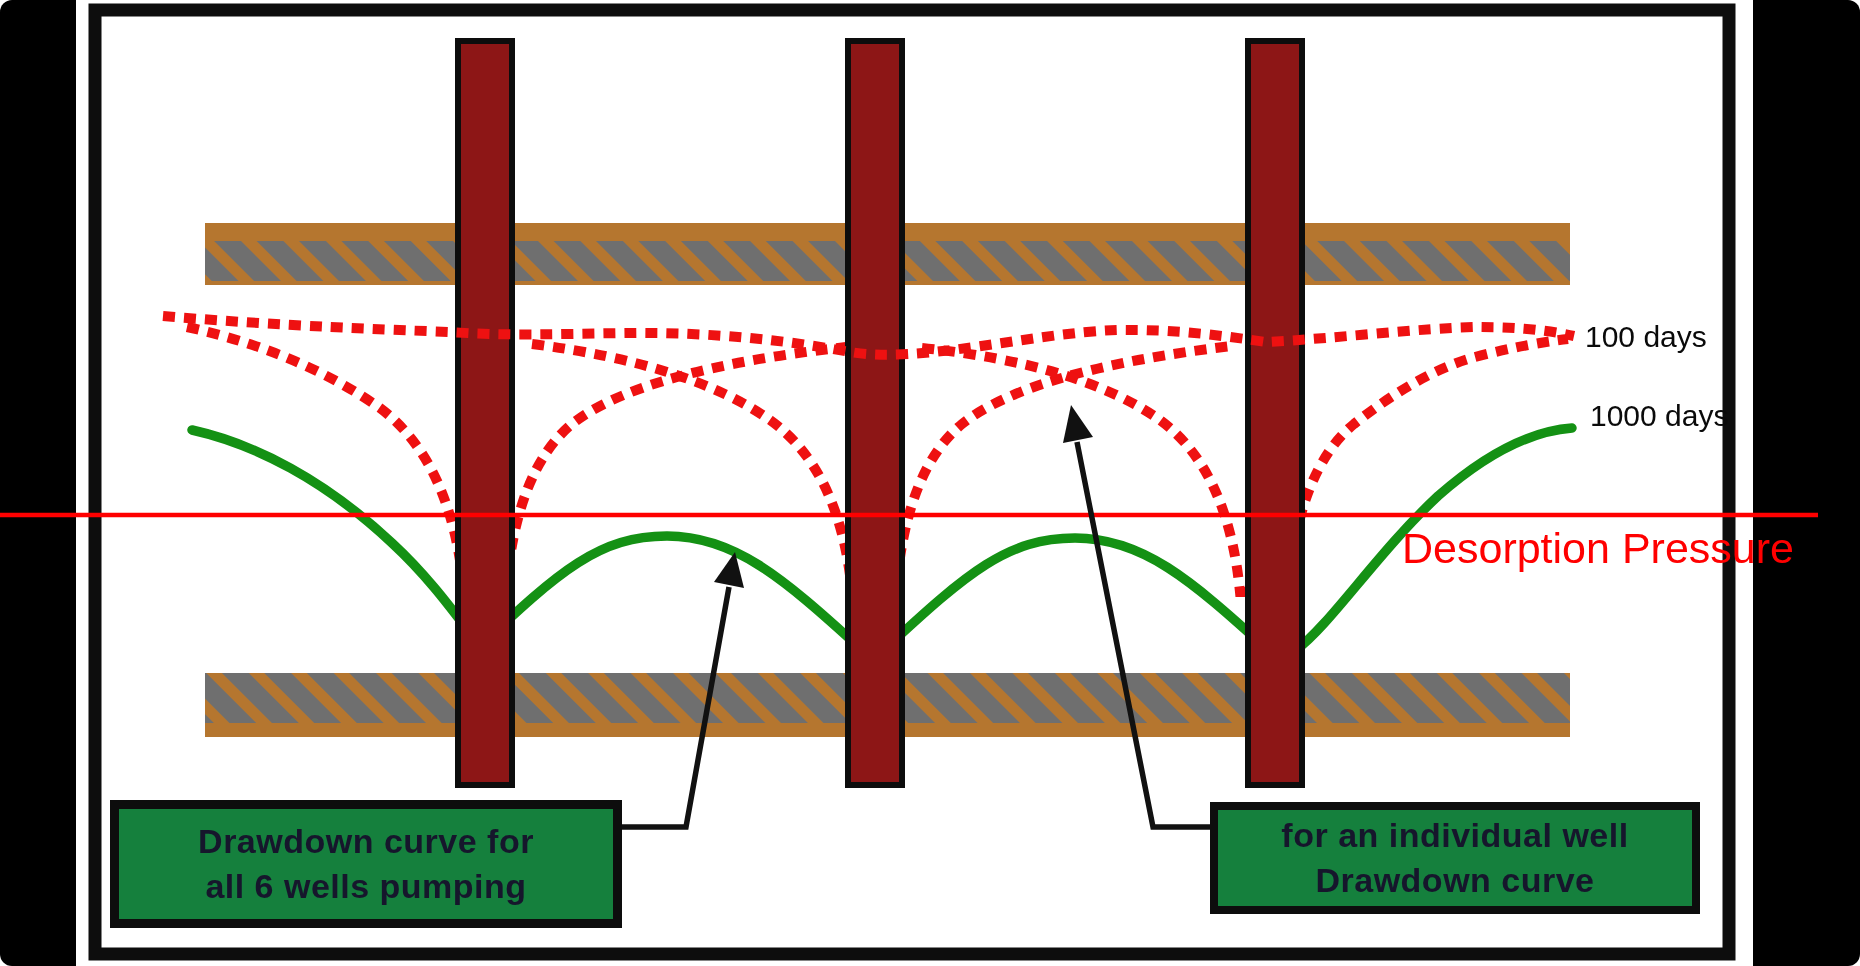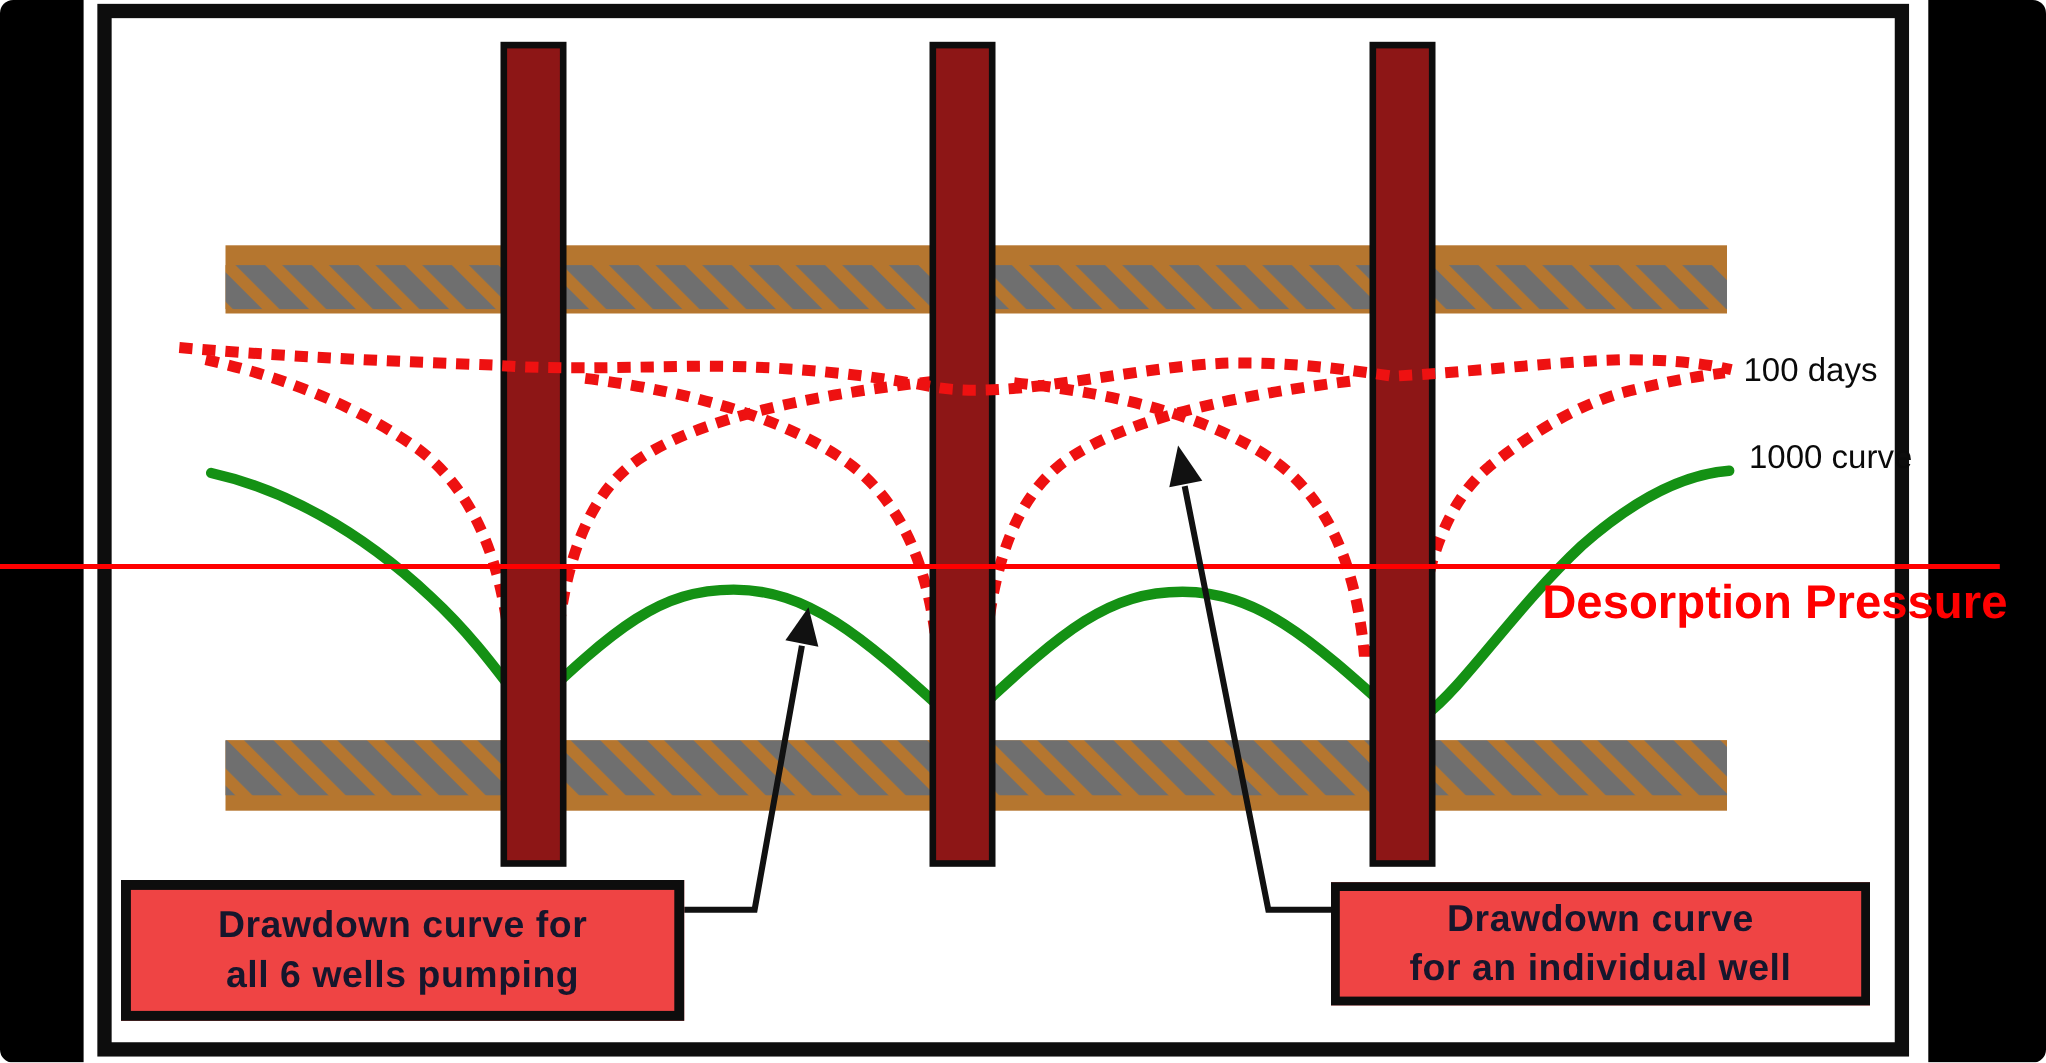--- a/index.html
+++ b/index.html
@@ -6,22 +6,22 @@
   #stage{position:relative;width:1860px;height:966px;background:#ffffff;overflow:hidden;
          font-family:"Liberation Sans", sans-serif;border-radius:12px;}
   .margin-black{position:absolute;top:0;height:966px;background:#000;}
   #margin-left{left:0;width:76px;}
   #margin-right{left:1753px;width:107px;}
   #diagram-svg{position:absolute;left:0;top:0;z-index:2;}
   .label{position:absolute;z-index:5;white-space:nowrap;color:#0a0a0a;
          font-size:30px;line-height:1;}
   #label-100-days{left:1585px;top:322px;}
   #label-1000-days{left:1590px;top:401px;}
-  #label-desorption{left:1402px;top:527px;font-size:43px;font-weight:bold;color:#ff0000;}
-  .callout{position:absolute;z-index:4;background:#ef4444;border:9px solid #0d0d0d;
+  #label-desorption{left:1402px;top:527px;font-size:43px;font-weight:normal;color:#ff0000;}
+  .callout{position:absolute;z-index:4;background:#15803d;border:9px solid #0d0d0d;
            display:flex;flex-direction:column;align-items:center;justify-content:center;
            text-align:center;color:#16162c;font-weight:bold;font-size:34px;line-height:1.32;
            letter-spacing:.5px;box-sizing:border-box;}
   #callout-left{left:110px;top:800px;width:512px;height:128px;}
   #callout-right{left:1210px;top:802px;width:490px;height:112px;border-width:8px;}
 </style>
 </head>
 <body>
 
 <div id="stage">
@@ -75,25 +75,25 @@
 
     <g stroke="#111111" stroke-width="5.5" fill="none">
       <polyline points="622,827 686,827 729,587"></polyline>
       <polyline points="1210,827 1153,827 1077,442"></polyline>
     </g>
     <polygon points="735,552 744,588 714,582" fill="#111111"></polygon>
     <polygon points="1071,405 1093,437 1063,443" fill="#111111"></polygon>
   </svg>
 
   <div id="label-100-days" class="label">100 days</div>
-  <div id="label-1000-days" class="label">1000 curve</div>
+  <div id="label-1000-days" class="label">1000 days</div>
   <div id="label-desorption" class="label">Desorption Pressure</div>
 
   <div id="callout-left" class="callout">
     <span>Drawdown curve for</span>
     <span>all 6 wells pumping</span>
   </div>
   <div id="callout-right" class="callout">
+    <span>for an individual well</span>
     <span>Drawdown curve</span>
-    <span>for an individual well</span>
   </div>
 
 </div>
 
 </body></html>

